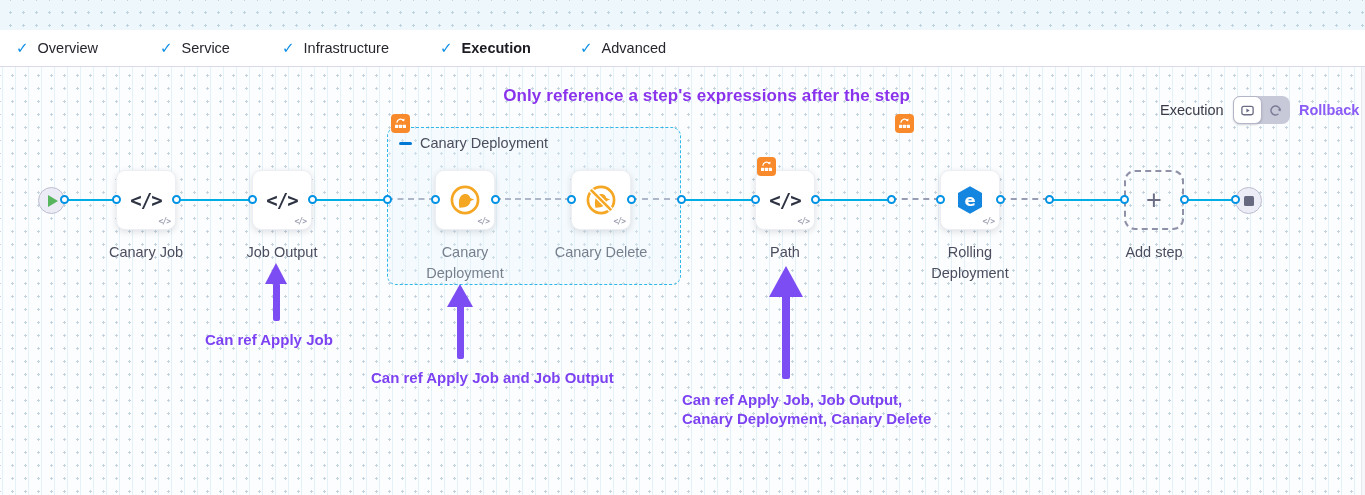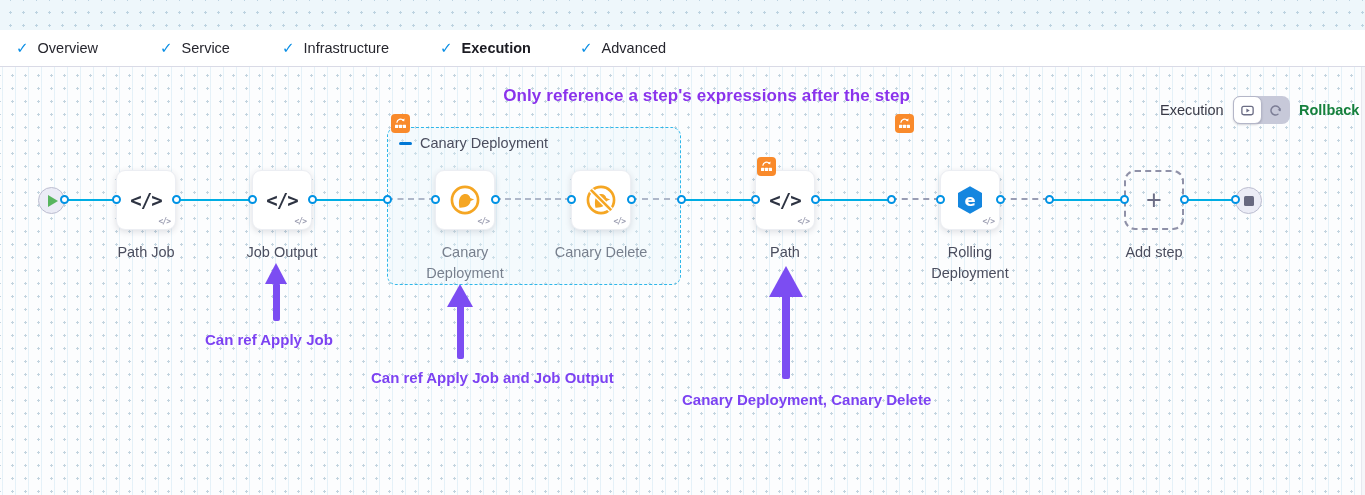--- a/index.html
+++ b/index.html
@@ -48,21 +48,21 @@
   .canvas-title {
     position:absolute; left:440px; top:86px; width:470px; text-align:right;
     font-size:17px; font-weight:700; color:#8a33ec; letter-spacing:.1px;
   }
 
   
   .mode-label { position:absolute; left:1160px; top:102px; font-size:14.5px; color:#383946; }
   .mode-toggle { position:absolute; left:1233px; top:96px; width:57px; height:28px; background:#c7c9d9; border-radius:8px; display:flex; cursor:pointer; }
   .mode-seg { width:28.5px; height:28px; display:flex; align-items:center; justify-content:center; }
   .mode-seg.active { background:#ffffff; border:1px solid #b4b6c8; border-radius:7px; box-shadow:0 1px 2px rgba(40,41,61,.2); }
-  .rollback-link { position:absolute; left:1299px; top:102px; font-size:14.5px; color:#15803d; font-weight:600; cursor:pointer; }
+  .rollback-link { position:absolute; left:1299px; top:102px; font-size:14.5px; color:#8b5cf6; font-weight:600; cursor:pointer; }
 
   
   .link { position:absolute; top:199px; height:2px; background:#00ade4; }
   .dlink { position:absolute; top:198px; height:0; border-top:2px dashed #999db4; }
   .port { position:absolute; top:195px; width:9px; height:9px; border:2px solid #0092e4; background:#fff; border-radius:50%; z-index:5; }
 
   
   .terminal { position:absolute; top:187px; width:27px; height:27px; border-radius:50%; background:#ebecf6; border:1.5px solid #bcbdd0; display:flex; align-items:center; justify-content:center; z-index:4; }
   .play-tri { width:0; height:0; border-left:10px solid #57b55e; border-top:6.5px solid transparent; border-bottom:6.5px solid transparent; margin-left:3px; }
   .stop-sq { width:10px; height:10px; background:#676980; border-radius:1.5px; }
@@ -281,36 +281,37 @@
   <div class="port" style="left:751px"></div>
   <div class="port" style="left:811px"></div>
   <div class="port" style="left:887px"></div>
   <div class="port" style="left:936px"></div>
   <div class="port" style="left:996px"></div>
   <div class="port" style="left:1045px"></div>
   <div class="port" style="left:1120px"></div>
   <div class="port" style="left:1180px"></div>
   <div class="port" style="left:1231px"></div>
 
-  <div class="node-label" style="left:84px">Path Job</div>
+  <div class="node-label" style="left:84px">Canary Job</div>
   <div class="node-label" style="left:220px">Job Output</div>
   <div class="node-label" style="left:410px; width:110px">Canary Deployment</div>
   <div class="node-label" style="left:539px">Canary Delete</div>
   <div class="node-label" style="left:723px">Path</div>
   <div class="node-label" style="left:915px; width:110px">Rolling Deployment</div>
   <div class="node-label" style="left:1092px">Add step</div>
 
   <div class="arrow-head" style="left:265px; top:263px; border-left:11px solid transparent; border-right:11px solid transparent; border-bottom:21px solid #7c4df2;"></div>
   <div class="arrow-line" style="left:272.5px; top:283px; width:7px; height:38px;"></div>
 
   <div class="arrow-head" style="left:447px; top:284px; border-left:13px solid transparent; border-right:13px solid transparent; border-bottom:23px solid #7c4df2;"></div>
   <div class="arrow-line" style="left:456.5px; top:305px; width:7px; height:54px;"></div>
 
   <div class="arrow-head" style="left:769px; top:266px; border-left:17px solid transparent; border-right:17px solid transparent; border-bottom:31px solid #7c4df2;"></div>
   <div class="arrow-line" style="left:782px; top:295px; width:8px; height:84px;"></div>
 
   <div class="ref-text" style="left:205px; top:330px">Can ref Apply Job</div>
   <div class="ref-text" style="left:371px; top:368px">Can ref Apply Job and Job Output</div>
   <div class="ref-text" style="left:682px; top:390px">
+    <div>Can ref Apply Job, Job Output,</div>
     <div>Canary Deployment, Canary Delete</div>
   </div>
 
 </div>
 
 </body></html>

